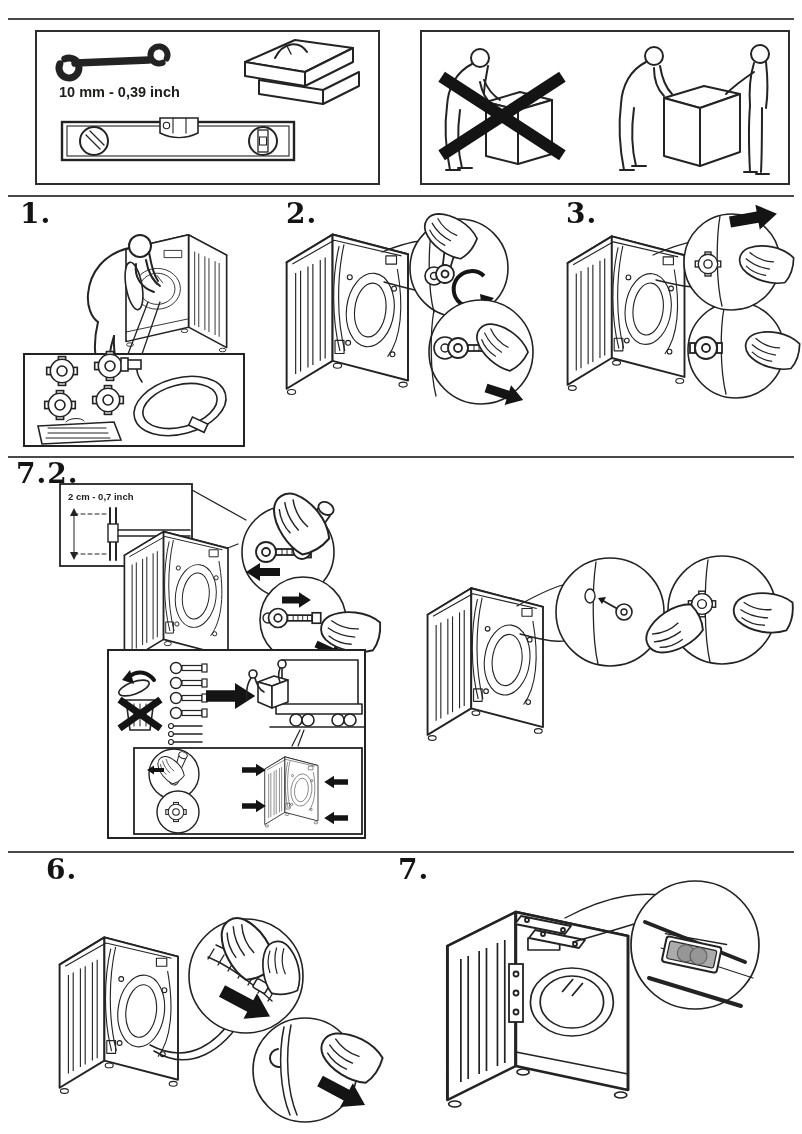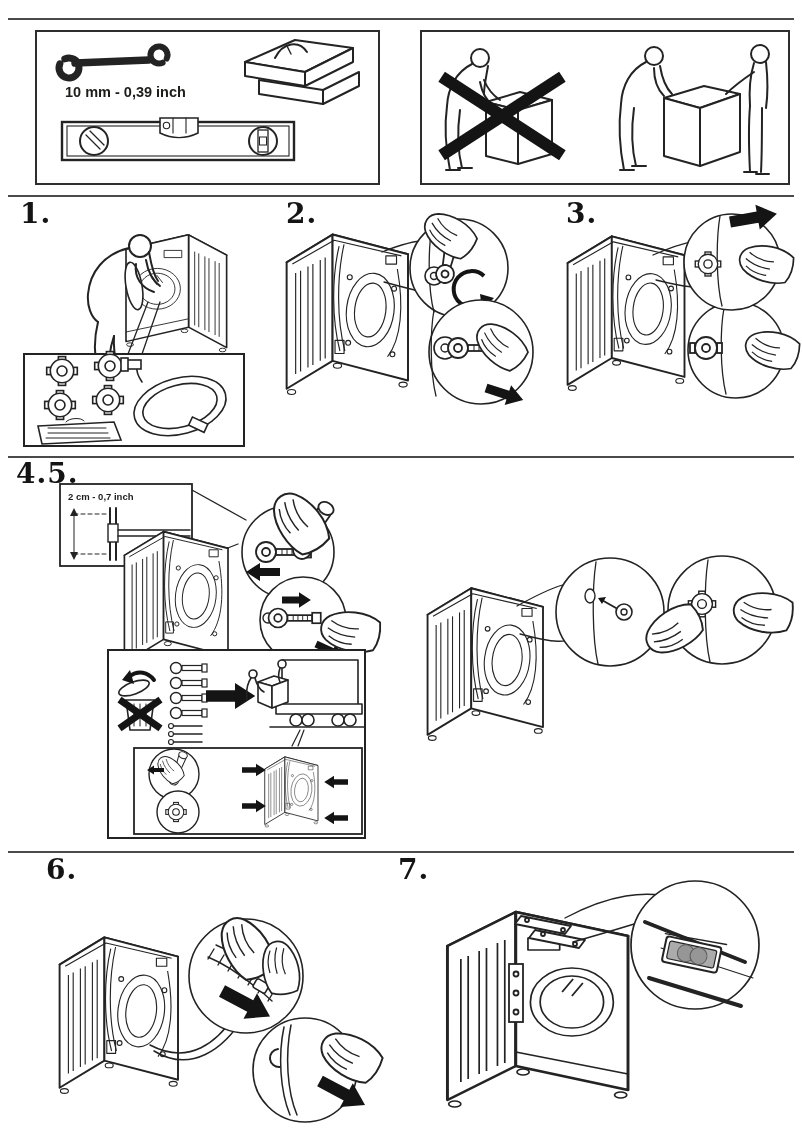--- a/index.html
+++ b/index.html
@@ -2,21 +2,21 @@
 <html><head>
 <meta charset="utf-8">
 <style>
   html,body{margin:0;padding:0;background:#e8e8e8;}
   .page{position:relative;width:802px;height:1134px;background:#fff;overflow:hidden;
         font-family:"Liberation Sans",sans-serif;}
   .rule{position:absolute;left:8px;width:786px;height:0;border-top:2px solid #4a4a4a;}
   .panel{position:absolute;border:2px solid #2e2e2e;background:#fff;box-sizing:border-box;}
   .stepnum{position:absolute;font-family:"DejaVu Serif",serif;font-weight:700;
            font-size:28px;color:#141414;letter-spacing:1px;}
-  .lbl-wrench{position:absolute;left:28px;top:52px;font-size:14.5px;font-weight:700;color:#1d1d1b;}
+  .lbl-wrench{position:absolute;left:22px;top:52px;font-size:14.5px;font-weight:700;color:#1d1d1b;}
   svg{position:absolute;overflow:visible;}
   svg text{font-family:"Liberation Sans",sans-serif;}
   .ill line,.ill path,.ill polyline{stroke-linecap:round;}
 </style>
 </head>
 <body>
 
 <div class="page">
 
   <svg width="0" height="0" style="position:absolute;width:0;height:0;overflow:hidden" aria-hidden="true">
@@ -199,21 +199,21 @@
           <path d="M328,74 C326,98 327,120 328,140 M340,76 C340,100 340,122 339,140"></path>
           <path d="M322,140 h13 M334,142 h13"></path>
         </g>
       </g>
     </svg>
   </div>
 
   <div class="stepnum" style="left:20px;top:197px">1.</div>
   <div class="stepnum" style="left:286px;top:197px">2.</div>
   <div class="stepnum" style="left:566px;top:197px">3.</div>
-  <div class="stepnum" style="left:16px;top:457px">4.5.</div>
+  <div class="stepnum" style="left:16px;top:457px">7.2.</div>
   <div class="stepnum" style="left:46px;top:853px">6.</div>
   <div class="stepnum" style="left:398px;top:853px">7.</div>
 
   <svg class="ill" style="left:22px;top:214px" width="230" height="236">
     <g transform="translate(206,16) scale(-0.68,0.60)">
       <use href="#washer-front"></use>
     </g>
     <ellipse cx="112" cy="72" rx="8" ry="24" transform="rotate(-10 112 72)" fill="#fff" stroke="#232323" stroke-width="1.6"></ellipse>
     <g fill="none" stroke="#232323" stroke-width="2">
       <circle cx="118" cy="32" r="11" fill="#fff"></circle>

